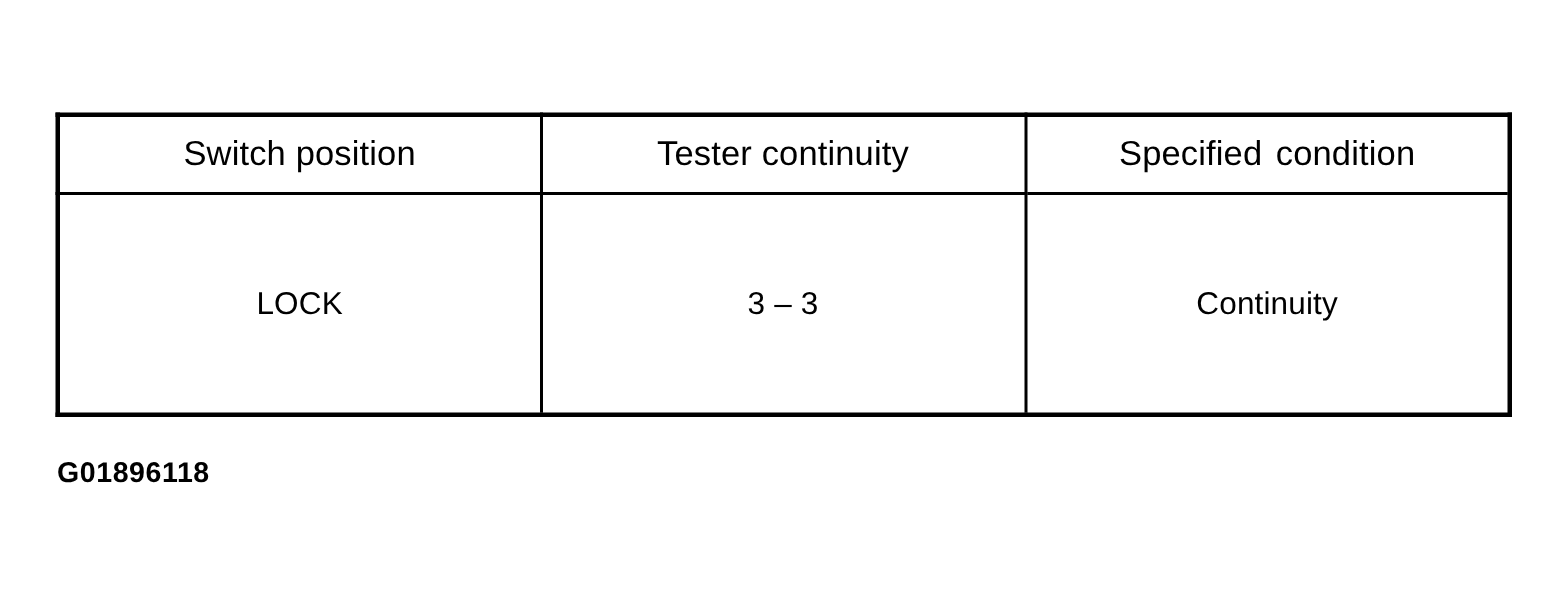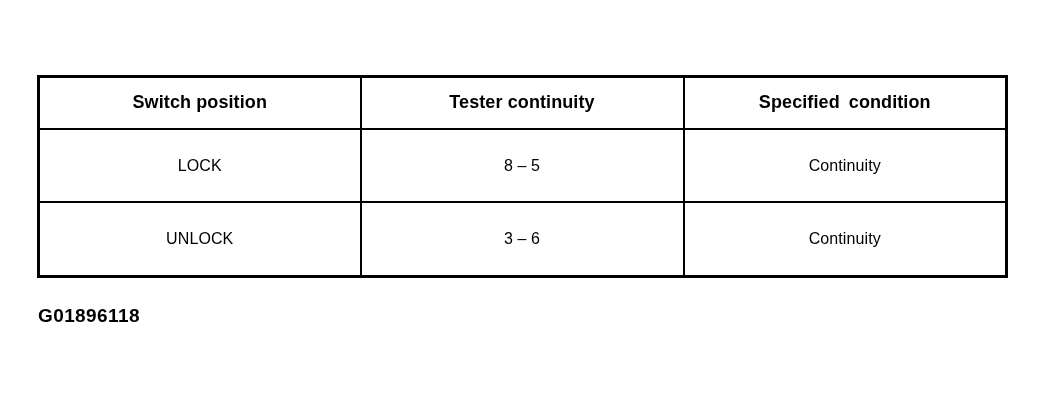--- a/index.html
+++ b/index.html
@@ -40,35 +40,34 @@
   table.spec-table th,
   table.spec-table td {
     border: 0;
     border-right: 2px solid #000000;
     border-bottom: 2px solid #000000;
     text-align: center;
     vertical-align: middle;
     padding: 0;
     height: 50px;
     font-weight: 400;
-    font-size: 16px;
+    font-size: 21px;
     line-height: 1.1;
     letter-spacing: 0.1px;
     color: #000000;
   }
   table.spec-table th:last-child,
   table.spec-table td:last-child {
     border-right: 0;
   }
   table.spec-table tr:last-child td {
     border-bottom: 0;
   }
   table.spec-table th {
-    font-size: 18px;
-    font-weight: bold;
+    font-size: 23px;
   }
 
   
   .wide-gap { letter-spacing: 0.1px; }
   .wide-gap .gap { display: inline-block; width: 9px; }
 
   .dash-cell { font-size: 21px; }
 
   
   .figure-caption {
@@ -95,25 +94,20 @@
     <thead>
       <tr>
         <th>Switch position</th>
         <th>Tester continuity</th>
         <th class="wide-gap">Specified<span class="gap">&nbsp;</span>condition</th>
       </tr>
     </thead>
     <tbody>
       <tr>
         <td>LOCK</td>
-        <td class="dash-cell">8 – 5</td>
-        <td>Continuity</td>
-      </tr>
-      <tr>
-        <td>UNLOCK</td>
-        <td class="dash-cell">3 – 6</td>
+        <td class="dash-cell">3 – 3</td>
         <td>Continuity</td>
       </tr>
     </tbody>
   </table>
 </div>
 
 <div class="figure-caption">G01896118</div>
 
 </body></html>

